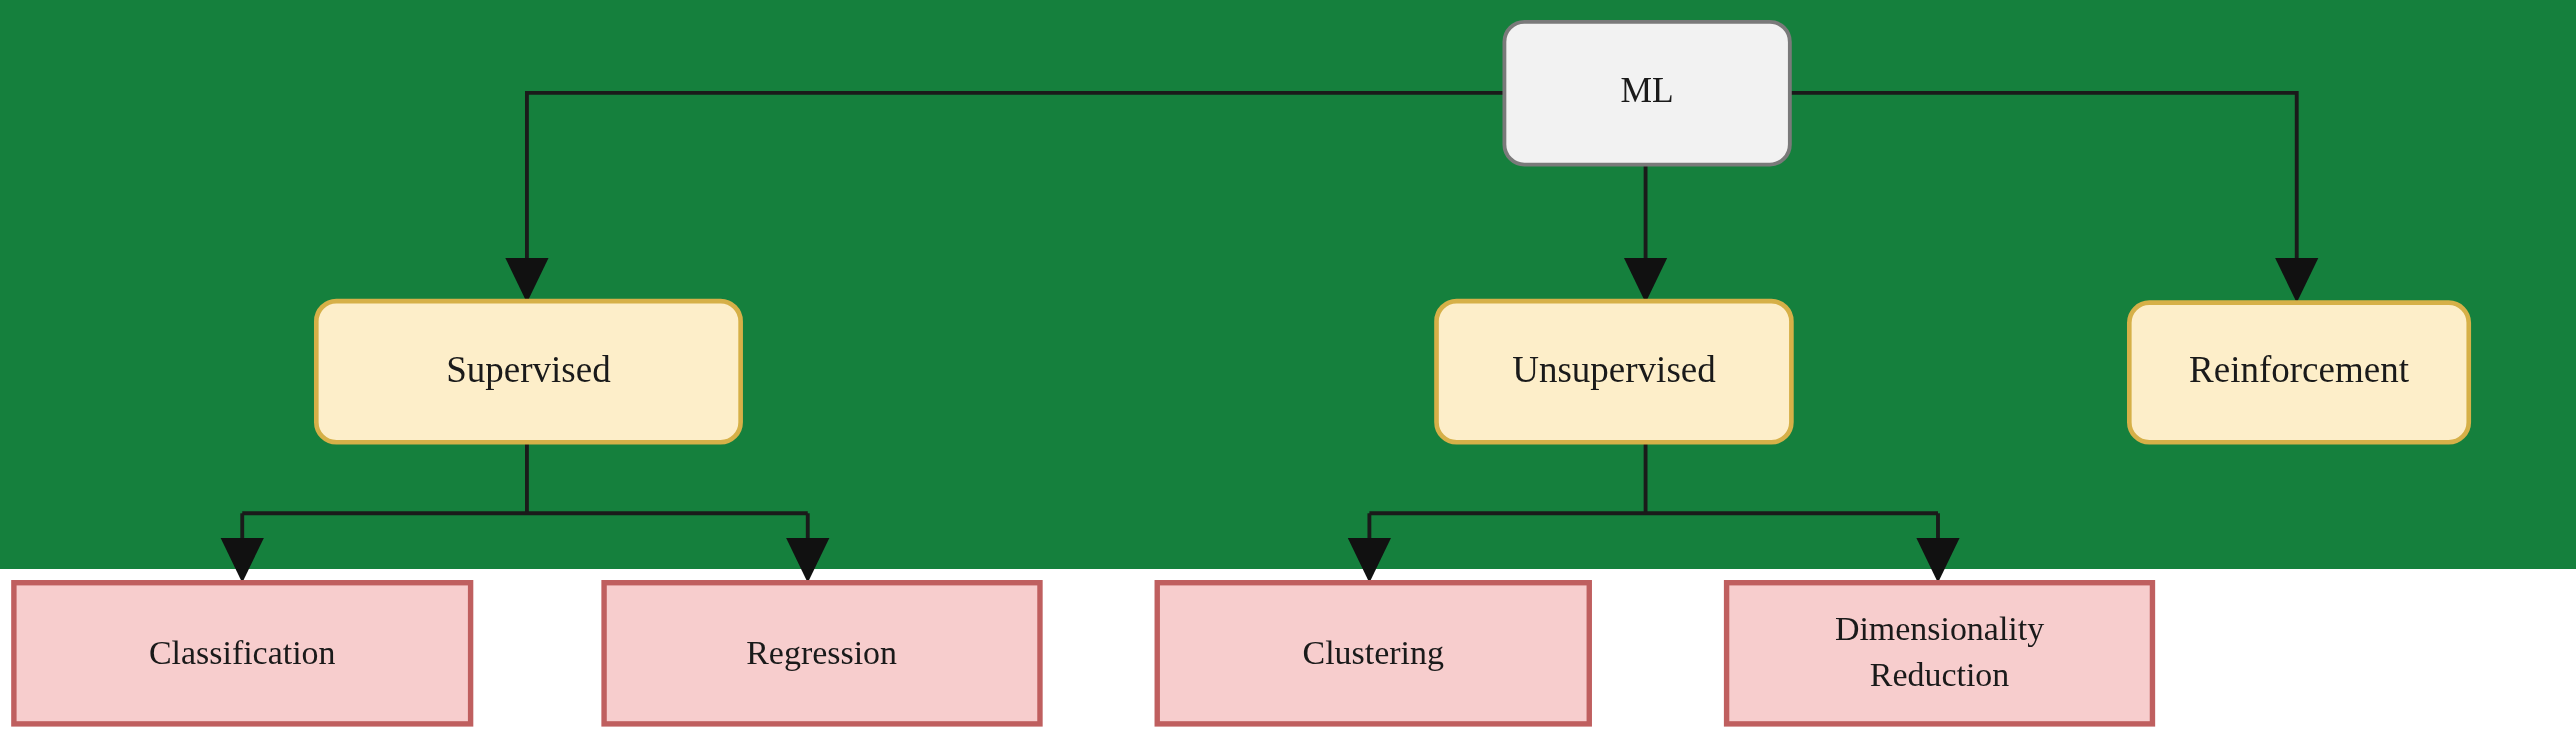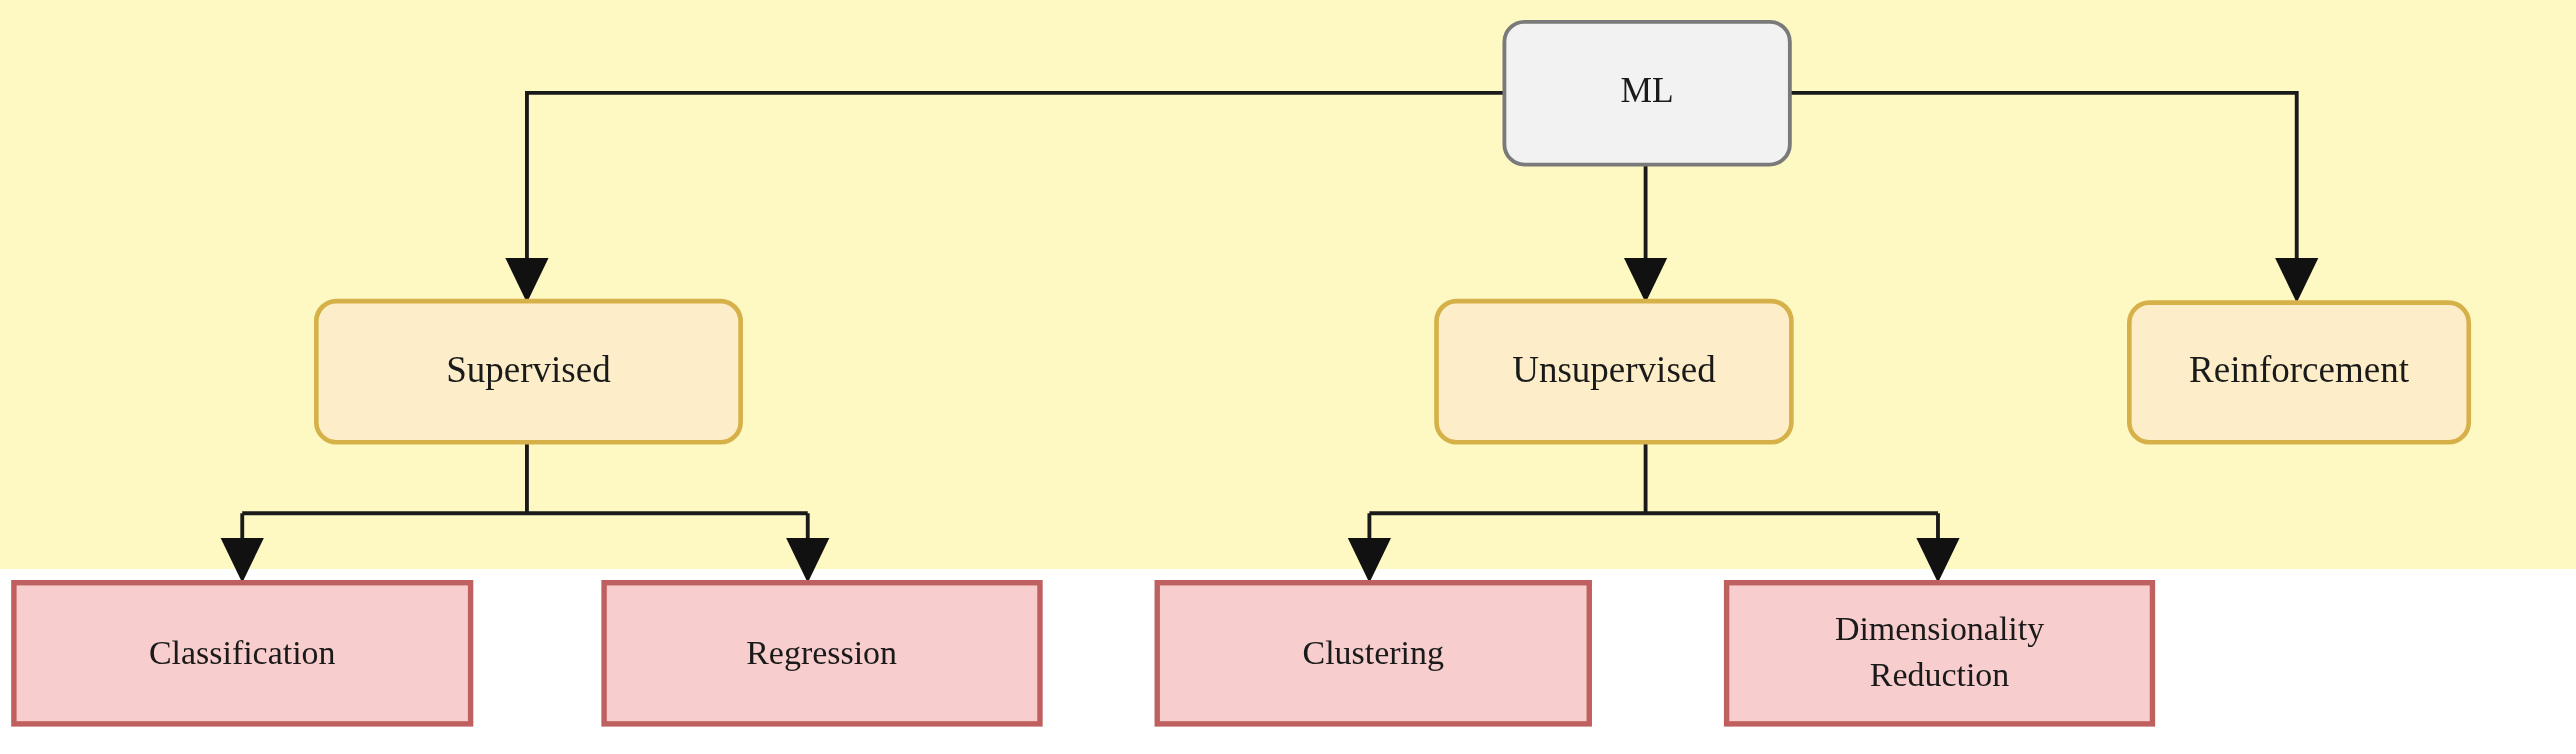--- a/index.html
+++ b/index.html
@@ -10,21 +10,21 @@
   body {
     width: 2576px;
     height: 755px;
     font-family: "Liberation Serif", "DejaVu Serif", serif;
     overflow: hidden;
   }
   #diagram-root {
     position: relative;
     width: 2576px;
     height: 569px;
-    background: #fef9c3;
+    background: #15803d;
   }
   svg.diagram-canvas {
     position: absolute;
     top: 0;
     left: 0;
     width: 2576px;
     height: 755px;
     display: block;
   }
   .node-label {

